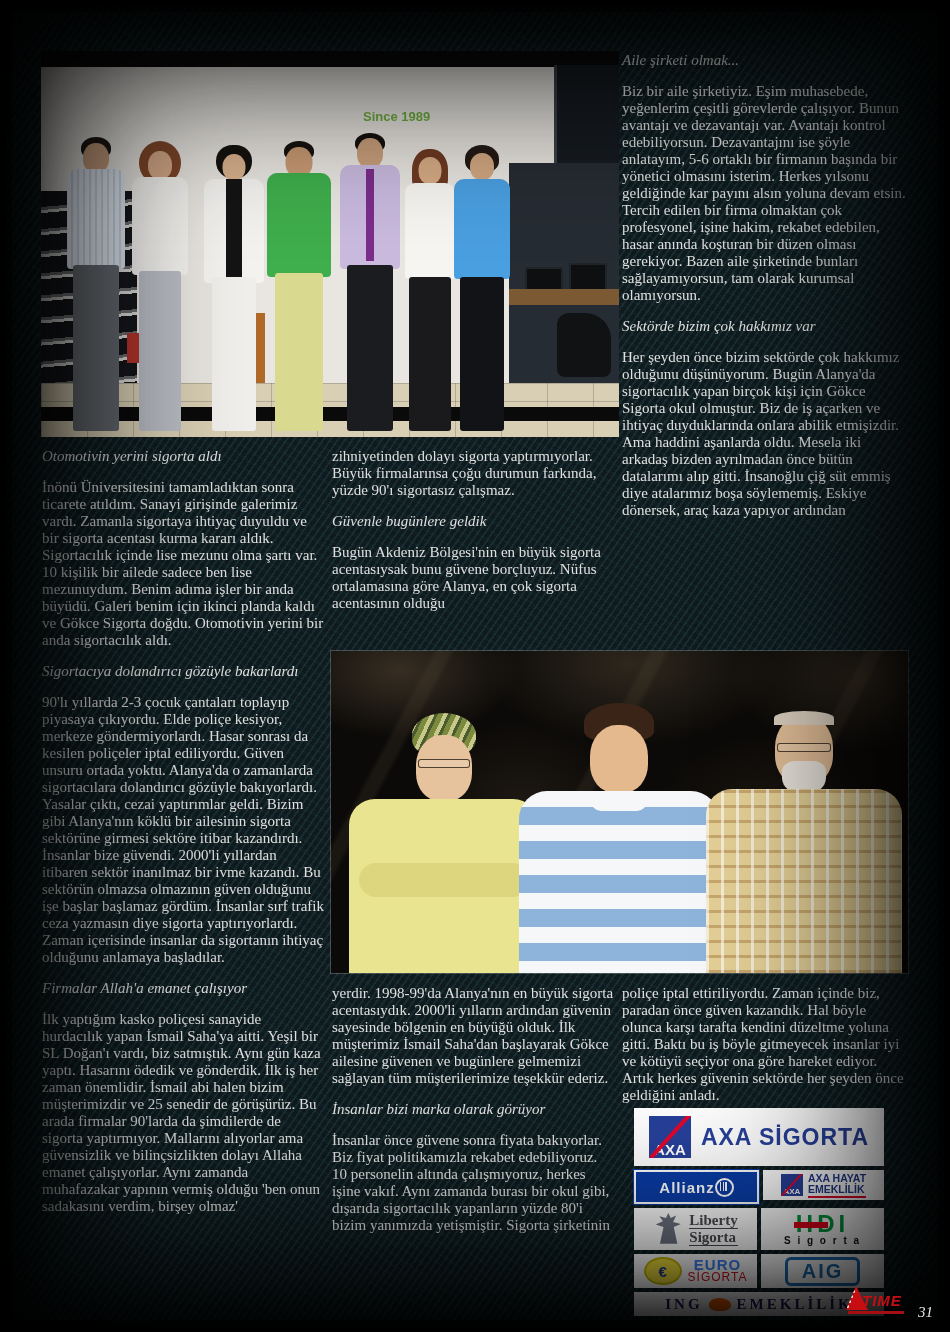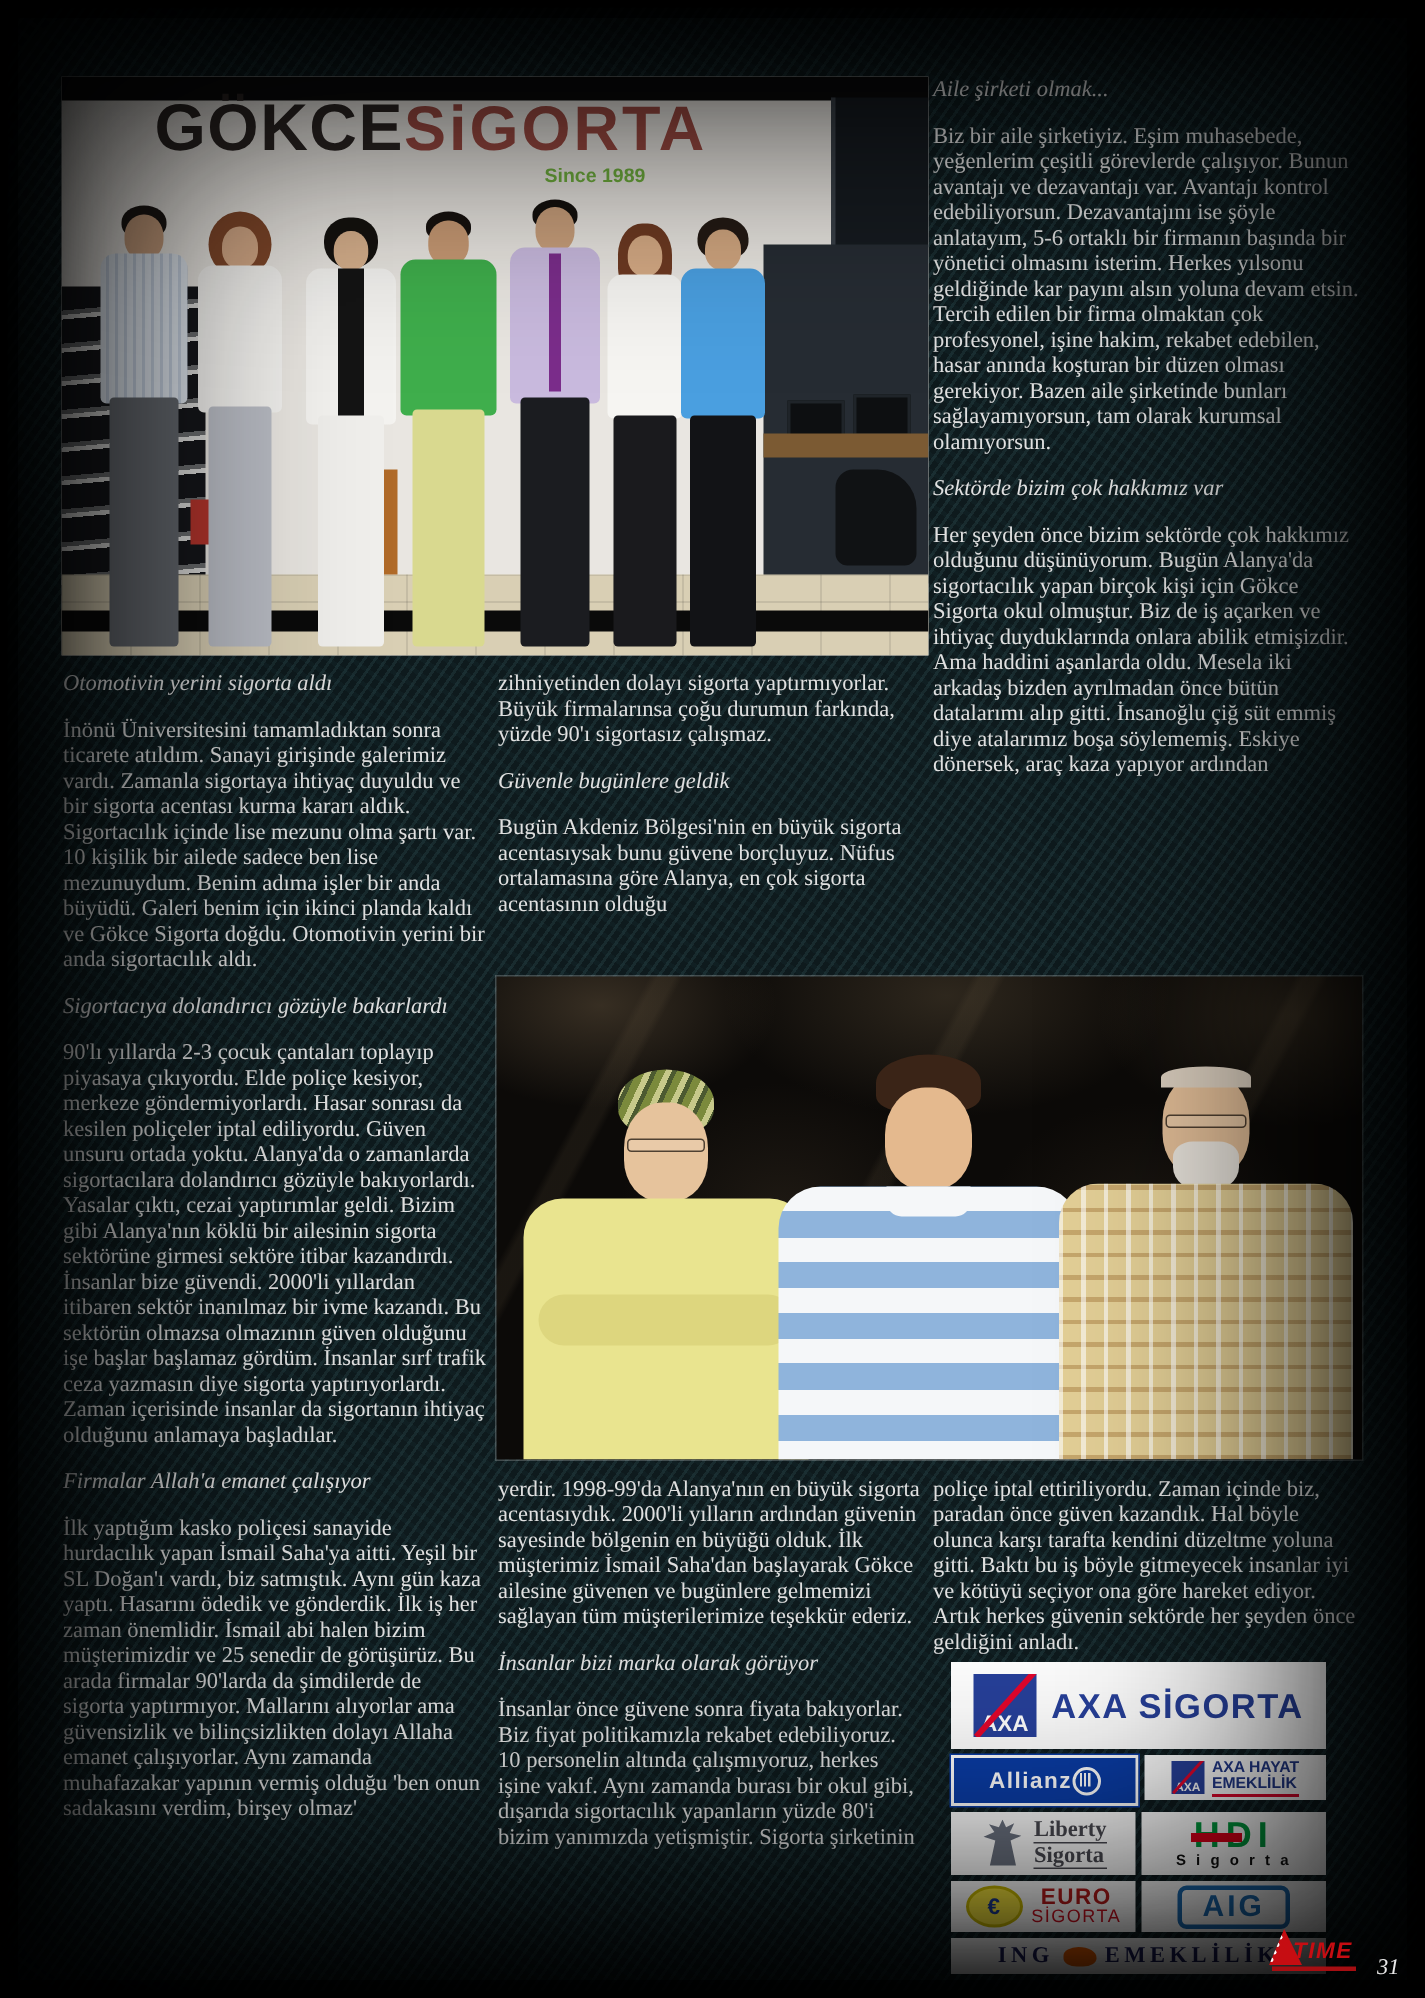--- a/index.html
+++ b/index.html
@@ -90,21 +90,21 @@
   .lib-txt{color:#4a4a52;font-family:"Liberation Serif",serif;font-weight:bold;font-size:15px;line-height:16px;}
   .lib-txt span{display:block;border-bottom:1.5px solid #4a4a52;}
   .hdi{flex:1 1 50%;height:42px;flex-direction:column;justify-content:center;}
   .hdi-word{color:#009b3e;font-weight:bold;font-size:24px;line-height:22px;letter-spacing:4px;position:relative;}
   .hdi-word .bar{position:absolute;left:-2px;top:9px;width:34px;height:6px;background:#e2001a;}
   .hdi-sub{color:#111;font-size:10px;font-weight:bold;letter-spacing:2px;}
   .euro{flex:1 1 50%;height:34px;gap:6px;}
   .euro-oval{width:34px;height:24px;border-radius:50%;background:#f3e23c;border:2px solid #c9b900;color:#1e3a8f;
     display:flex;align-items:center;justify-content:center;font-weight:bold;font-size:15px;}
   .euro-txt{line-height:12px;text-align:center;}
-  .euro-txt .e1{color:#b91c1c;font-weight:bold;font-size:15px;letter-spacing:1px;}
+  .euro-txt .e1{color:#3b82f6;font-weight:bold;font-size:15px;letter-spacing:1px;}
   .euro-txt .e2{color:#cf1020;font-weight:normal;font-size:12px;letter-spacing:1px;text-align:right;}
   .aig{flex:1 1 50%;height:34px;}
   .aig-inner{border:3px solid #1d6fb8;border-radius:6px;padding:0 14px;color:#1d6fb8;font-weight:bold;font-size:20px;letter-spacing:2px;}
   .ing{width:100%;height:24px;gap:6px;font-family:"Liberation Serif",serif;}
   .ing .it{color:#1c1f5f;font-weight:bold;font-size:15px;letter-spacing:3px;}
   .ing-lion{width:22px;height:13px;background:#f60;border-radius:50% 60% 45% 45%;}
 
   
   .brandmark{position:absolute;left:846px;top:1286px;width:100px;height:34px;z-index:60;}
   .bm-tri{position:absolute;left:0;top:0;width:22px;height:24px;background:#c60d12;
@@ -116,23 +116,20 @@
   .bm-sub{position:absolute;left:2px;top:25px;width:56px;height:3px;background:#a50e12;}
   .bm-page{position:absolute;left:72px;top:18px;color:#e8e8e8;font-style:italic;font-size:15px;font-family:"Liberation Serif",serif;}
 </style>
 </head>
 <body>
 
 <div class="page">
 
   <div class="photo-top">
     <div class="pt-ceiling"></div>
-    <div class="pt-sign">
-      <span class="w1">GÖKCE</span><span class="w2">SiGORTA</span>
-    </div>
     <div class="pt-tag">Since 1989</div>
     <div class="pt-tv"></div>
     <div class="pt-deskzone"></div>
     <div class="pt-monitor" style="right:12px;top:212px;"></div>
     <div class="pt-monitor" style="right:56px;top:216px;"></div>
     <div class="pt-desk"></div>
     <div class="pt-chair"></div>
     <div class="pt-stairs"></div>
     <div class="pt-floor"></div>
     <div class="pt-stripe"></div>

